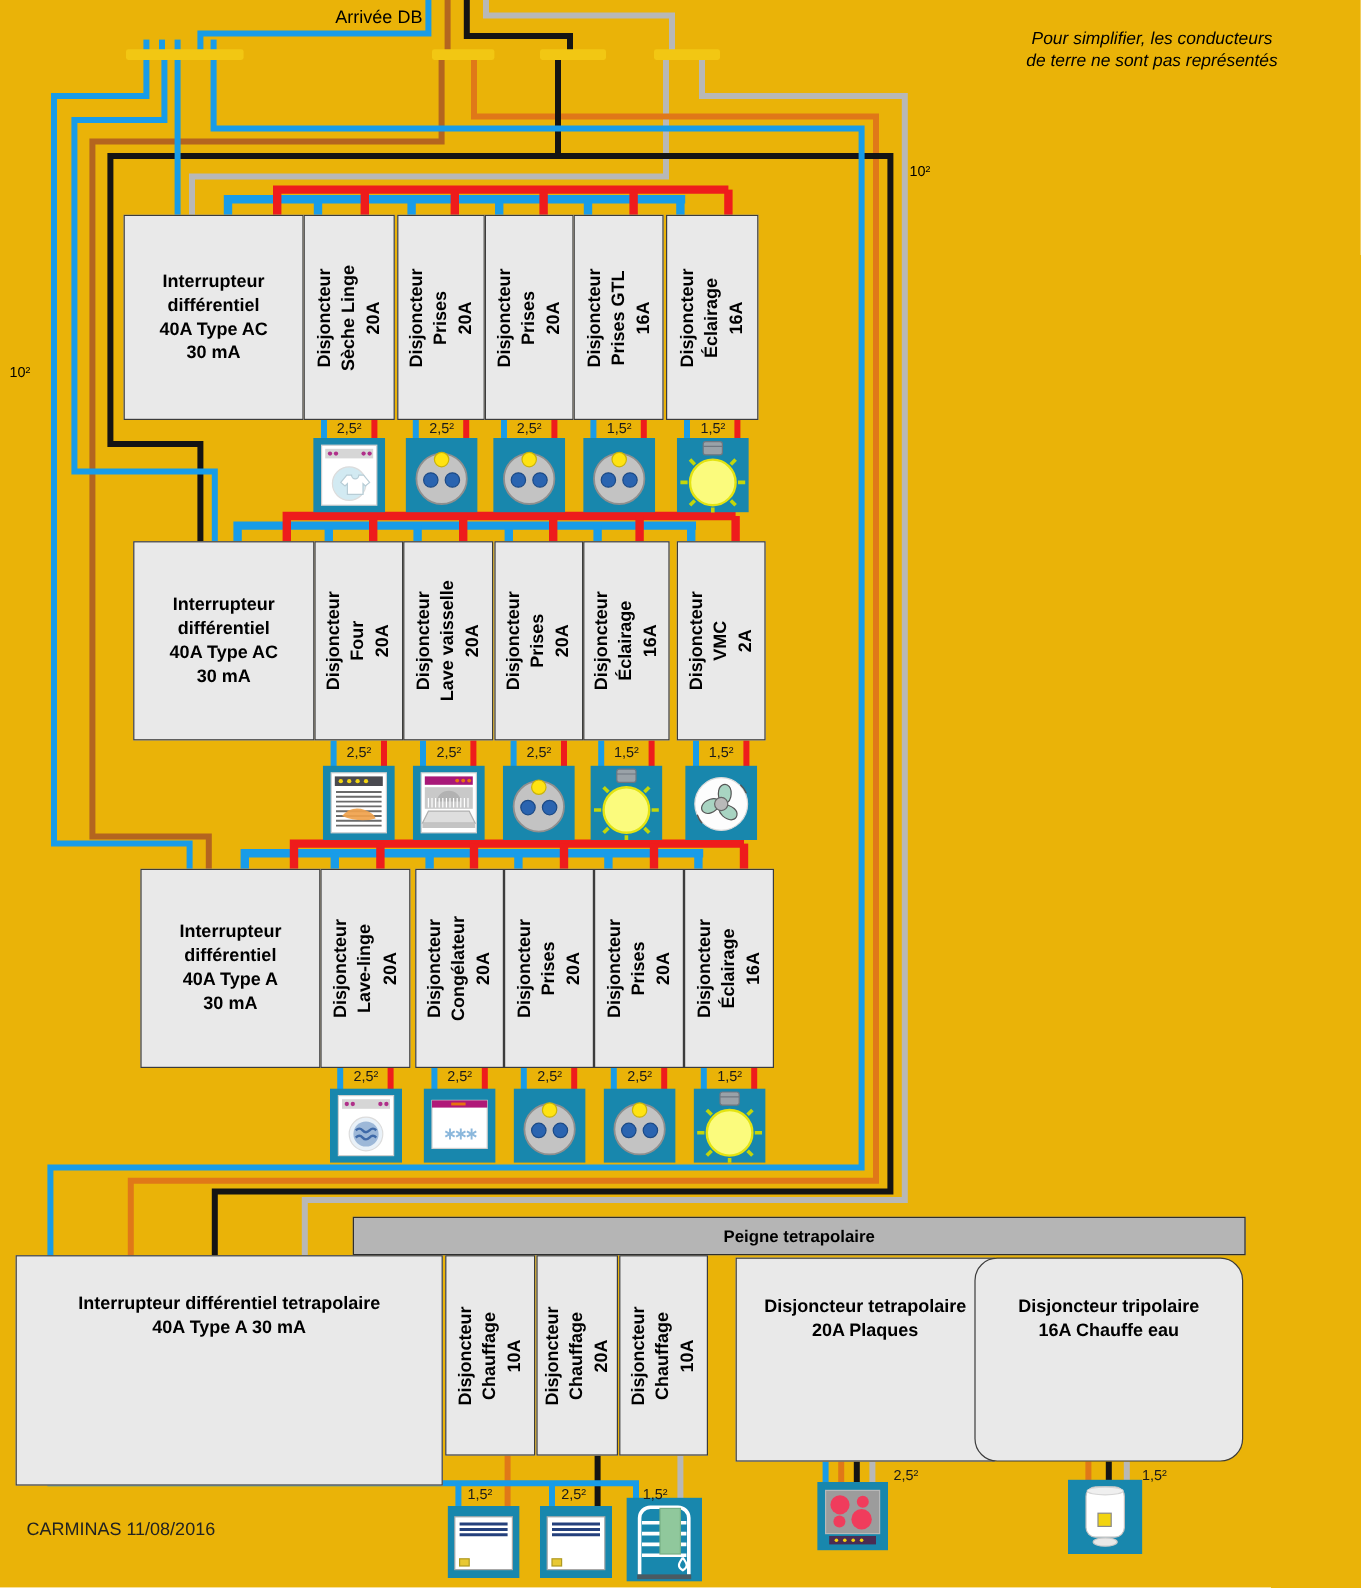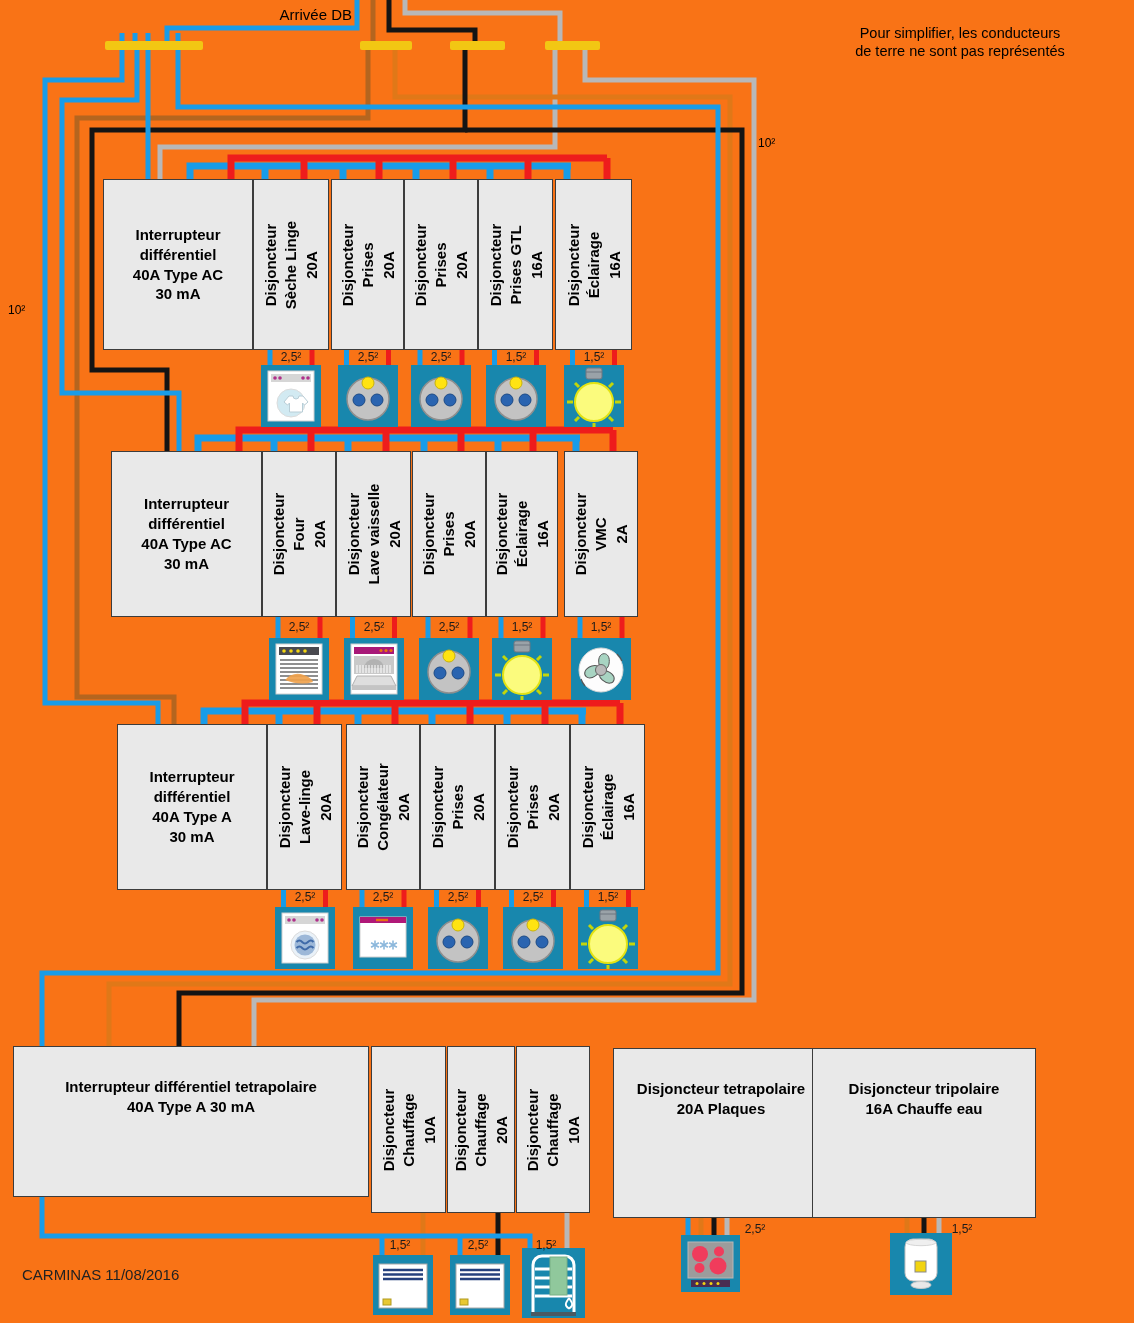--- a/index.html
+++ b/index.html
@@ -1,37 +1,37 @@
 <!DOCTYPE html>
 <html style="--c-blue: #189ce8; --c-red: #ee1c1c; --c-brown: #b4651f; --c-orange: #e07818; --c-black: #141414; --c-gray: #b8b8b8; --c-busbar: #f2c713; --c-block: #e9e9e9; --c-border: #3c3c3c; --c-peigne: #b5b5b5; --c-icon_bg: #1887ad;"><head>
 <meta charset="utf-8">
 <style>
   html,body{margin:0;padding:0;background:#ffffff;}
-  .stage{position:relative;width:1134px;height:1323px;background:#f97316;
+  .stage{position:relative;width:1134px;height:1323px;background:#eab308;
          font-family:"Liberation Sans", sans-serif;color:#000;overflow:hidden;}
   svg.wiring{position:absolute;left:0;top:0;z-index:1;}
   .wire polyline,.wire line{fill:none;stroke-width:5;stroke-linejoin:miter;stroke-linecap:butt;}
   .comb{fill:none;stroke-width:7;stroke-linejoin:miter;stroke-linecap:butt;}
   .drop{fill:none;stroke-width:5;stroke-linecap:butt;}
   .blue{stroke:var(--c-blue);} .red{stroke:var(--c-red);} .brown{stroke:var(--c-brown);}
   .orange{stroke:var(--c-orange);} .black{stroke:var(--c-black);} .gray{stroke:var(--c-gray);}
   .busbar{fill:var(--c-busbar);}
   .block{position:absolute;background:var(--c-block);border:1px solid var(--c-border);
          box-sizing:border-box;z-index:2;display:flex;align-items:center;justify-content:center;}
   .idlabel{font-weight:bold;font-size:15px;line-height:1.32;text-align:center;white-space:pre-line;}
   .vwrap{position:absolute;left:50%;top:50%;transform:translate(-50%,-50%) rotate(-90deg);
          white-space:pre-line;text-align:center;font-weight:bold;font-size:15px;line-height:1.35;width:150px;}
   .toplabel{align-items:flex-start;}
   .toplabel .idlabel{margin-top:30px;}
   .peigne{position:absolute;background:var(--c-peigne);border:1px solid #2e2e2e;z-index:2;
           display:flex;align-items:center;justify-content:center;font-weight:bold;font-size:14px;box-sizing:border-box;}
   .txt{position:absolute;z-index:3;}
   .sizelbl{position:absolute;z-index:3;font-size:12px;width:50px;text-align:center;color:#1a1a1a;}
   .appliance{position:absolute;z-index:2;line-height:0;}
-  .note{font-size:14.5px;text-align:center;line-height:1.25;}
+  .note{font-size:14.5px;text-align:center;line-height:1.25;font-style:italic;}
 </style>
 </head>
 <body>
 
 <div class="stage">
 
   <svg class="wiring" width="1134" height="1323" viewBox="0 0 1134 1323">
     <g class="wire gray">
       <polyline points="405,0 405,13 560,13 560,46"></polyline>
       <polyline points="555,46 555,147 160,147 160,179"></polyline>
@@ -150,29 +150,32 @@
 
   <div class="txt" style="left:240px;top:6px;width:112px;font-size:15px;text-align:right;">Arrivée DB</div>
   <div class="txt note" style="left:810px;top:24px;width:300px;">
     <div>Pour simplifier, les conducteurs</div>
     <div>de terre ne sont pas représentés</div>
   </div>
   <div class="txt" style="left:8px;top:303px;font-size:12px;">10²</div>
   <div class="txt" style="left:758px;top:136px;font-size:12px;">10²</div>
   <div class="txt" style="left:22px;top:1266px;font-size:15px;color:#222;">CARMINAS 11/08/2016</div>
 
-  <div class="block toplabel" style="left:13px;top:1046px;width:356px;height:151px;">
+  <div class="peigne" style="left:294px;top:1014px;width:744px;height:32px;">
+    <span>Peigne tetrapolaire</span>
+  </div>
+  <div class="block toplabel" style="left:13px;top:1046px;width:356px;height:192px;">
     <div class="idlabel">Interrupteur différentiel tetrapolaire
 40A Type A 30 mA</div>
   </div>
   <div class="block toplabel" style="left:592px;top:1048px;width:216px;height:170px;margin-left:21px;">
     <div class="idlabel">Disjoncteur tetrapolaire
 20A Plaques</div>
   </div>
-  <div class="block toplabel" style="left:812px;top:1048px;width:224px;height:170px;">
+  <div class="block toplabel" style="left:812px;top:1048px;width:224px;height:170px;border-radius:19px;">
     <div class="idlabel">Disjoncteur tripolaire
 16A Chauffe eau</div>
   </div>
 
   <div class="sizelbl" style="left:375px;top:1238px;">1,5²</div>
   <div class="sizelbl" style="left:453px;top:1238px;">2,5²</div>
   <div class="sizelbl" style="left:521px;top:1238px;">1,5²</div>
   <div class="sizelbl" style="left:730px;top:1222px;">2,5²</div>
   <div class="sizelbl" style="left:937px;top:1222px;">1,5²</div>
 

